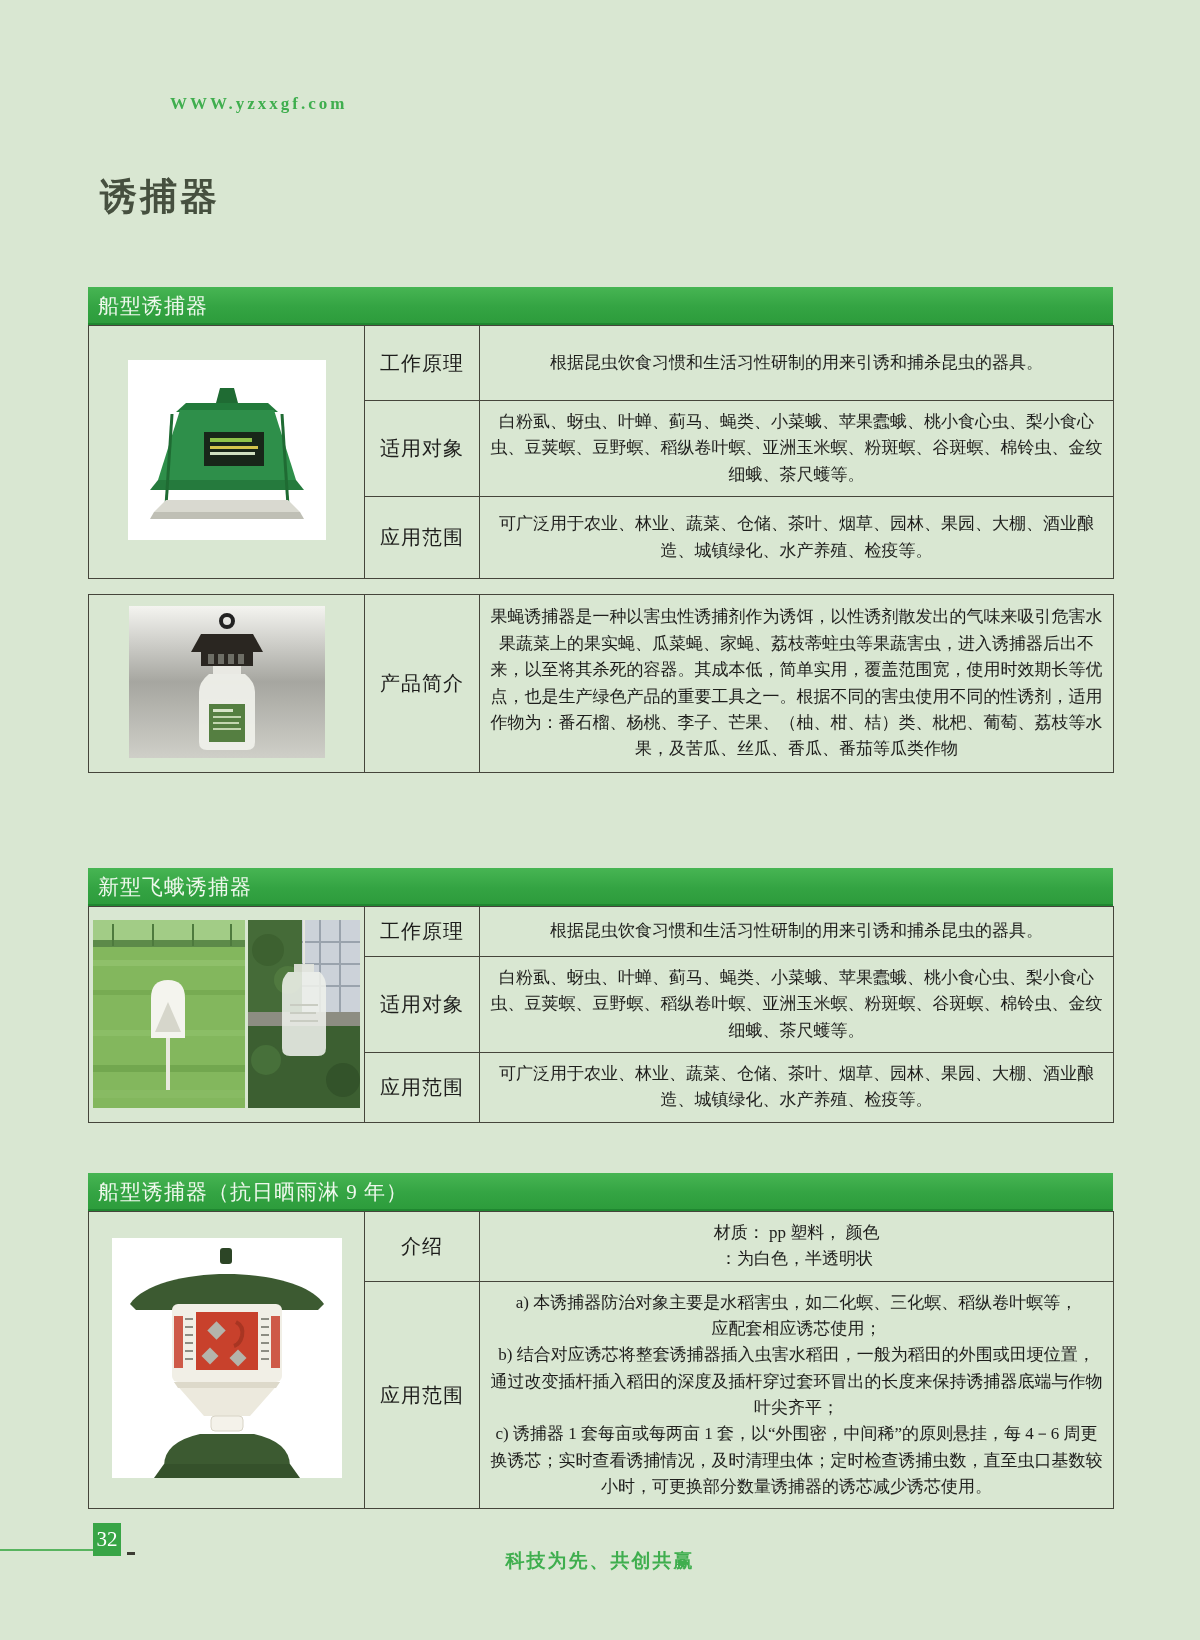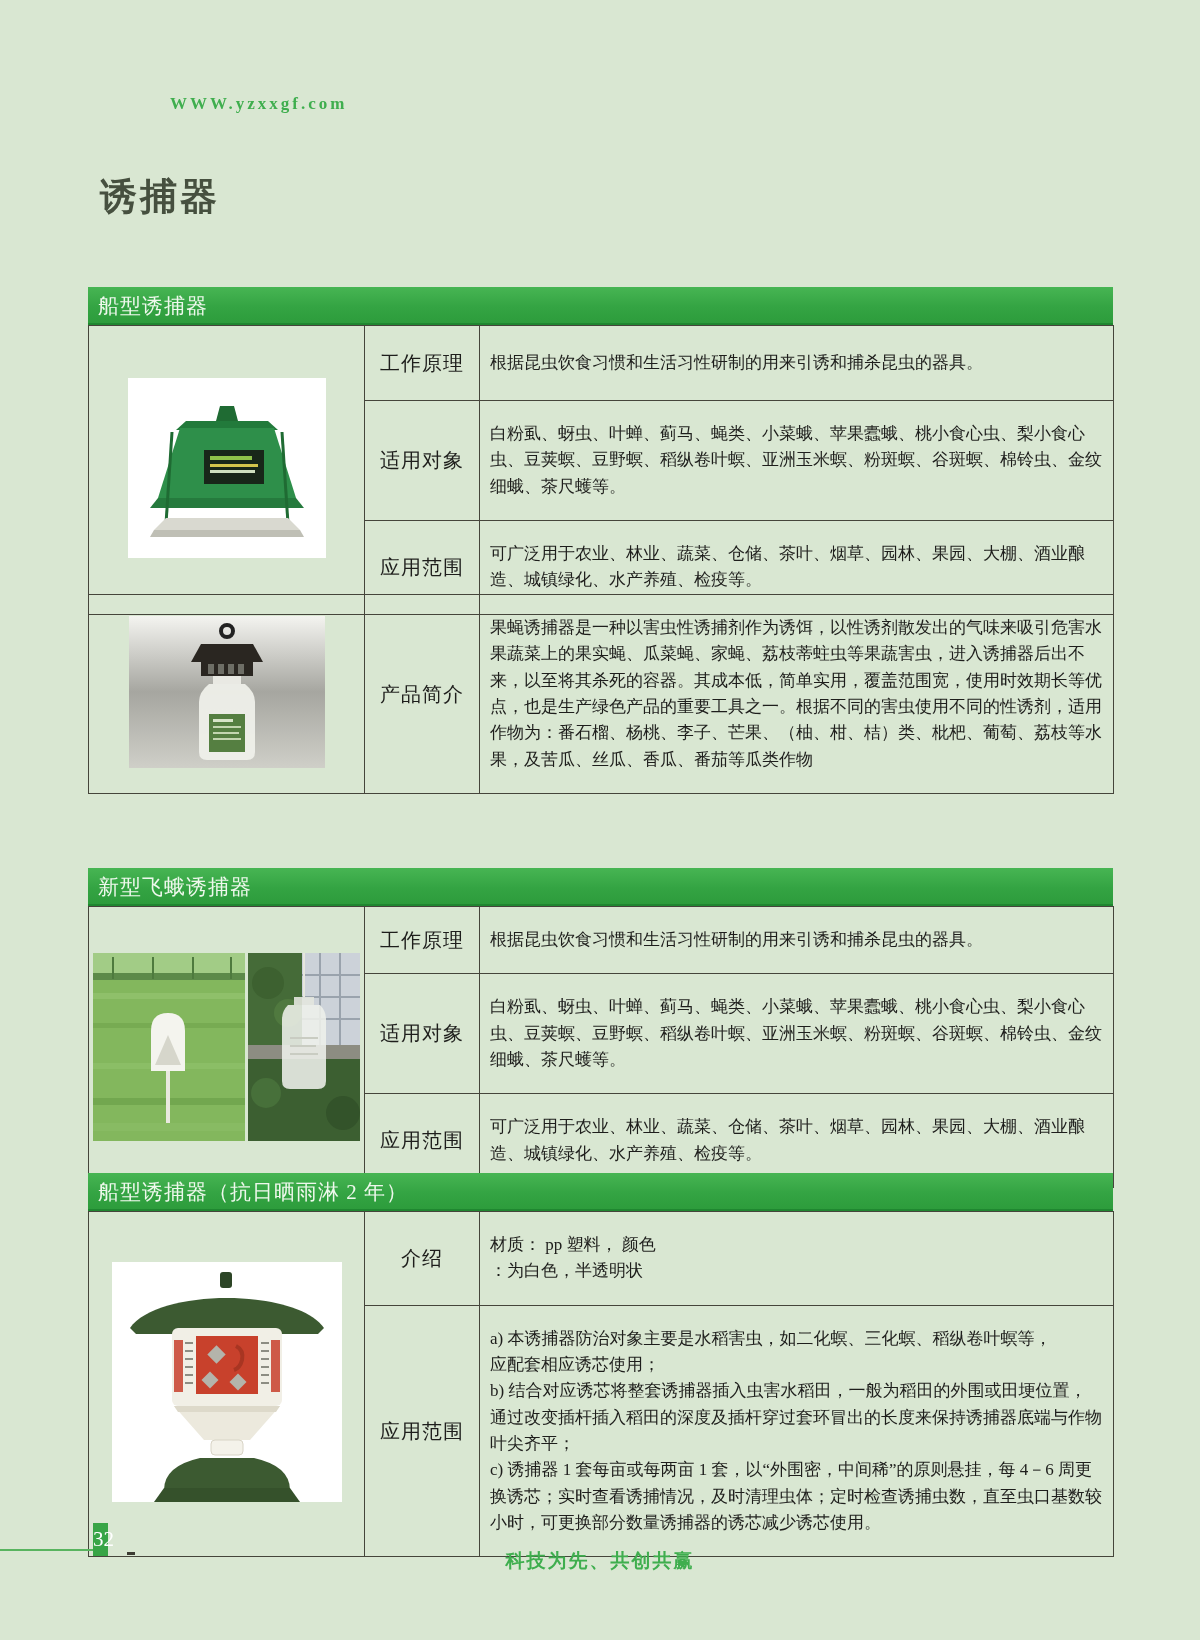--- a/index.html
+++ b/index.html
@@ -25,28 +25,28 @@
     height:38px; line-height:38px; box-sizing:border-box; padding-left:10px;
     background:linear-gradient(180deg,#47b553 0%, #34a443 55%, #2d9c3c 100%);
     border-bottom:2px solid #1f8730;
     color:#eef8ec; font-size:21px; letter-spacing:1px;
   }
   table.ptable { width:100%; border-collapse:collapse; table-layout:fixed; background:transparent; }
   table.ptable td { border:1px solid #45453b; }
   .c-img  { width:276px; } .c-label{ width:115px; } .c-text { width:634px; }
   .img-cell  { text-align:center; vertical-align:middle; padding:2px; }
   .label-cell{ text-align:center; vertical-align:middle; font-size:20px; color:#1e1e1c; letter-spacing:1px; }
-  .text-cell { vertical-align:middle; font-size:17px; line-height:1.55; padding:20px 10px; color:#1e1e1c; white-space:pre-line; }
+  .text-cell { vertical-align:middle; font-size:17px; line-height:1.55; padding:8px 10px; color:#1e1e1c; white-space:pre-line;text-align:center; }
   tr.h75{height:75px} tr.h78{height:78px} tr.h82{height:82px} tr.h178{height:178px}
   tr.h50{height:50px} tr.h80{height:80px} tr.h64{height:64px} tr.h74{height:64px} tr.h205{height:205px}
   .photo-white { background:#fff; display:inline-block; line-height:0; }
   .dual-photos { display:flex; gap:3px; justify-content:center; line-height:0; }
   .footer-line { position:absolute; top:1549px; left:0; width:93px; height:2px; background:#58b45f; }
   .page-num {
-    position:absolute; top:1523px; left:93px; width:15px; height:33px;
+    position:absolute; top:1523px; left:93px; width:28px; height:33px;
     background:#38a546; color:#ffffff; font-size:21px; text-align:center; line-height:33px;
   }
   .page-num-dash { position:absolute; top:1552px; left:127px; width:8px; height:3px; background:#3c3c33; }
   .footer-slogan {
     position:absolute; top:1548px; left:0; width:100%; text-align:center;
     color:var(--green-text,#3fae4e); font-size:19px; letter-spacing:2px; font-weight:bold;
   }
 </style>
 </head>
 <body>
@@ -214,21 +214,21 @@
       <tr class="h64">
         <td class="label-cell">应用范围</td>
         <td class="text-cell">可广泛用于农业、林业、蔬菜、仓储、茶叶、烟草、园林、果园、大棚、酒业酿造、城镇绿化、水产养殖、检疫等。</td>
       </tr>
     </tbody>
       </table>
   </section>
 
   <section class="section" id="s3">
     <div class="bar">
-      <span>船型诱捕器（抗日晒雨淋 2 年）</span>
+      <span>船型诱捕器（抗日晒雨淋 9 年）</span>
     </div>
     <table class="ptable">
       <colgroup>
           <col class="c-img">
           <col class="c-label">
           <col class="c-text">
         </colgroup>
       <tbody>
           <tr class="h74">
         <td class="img-cell" rowspan="2">

